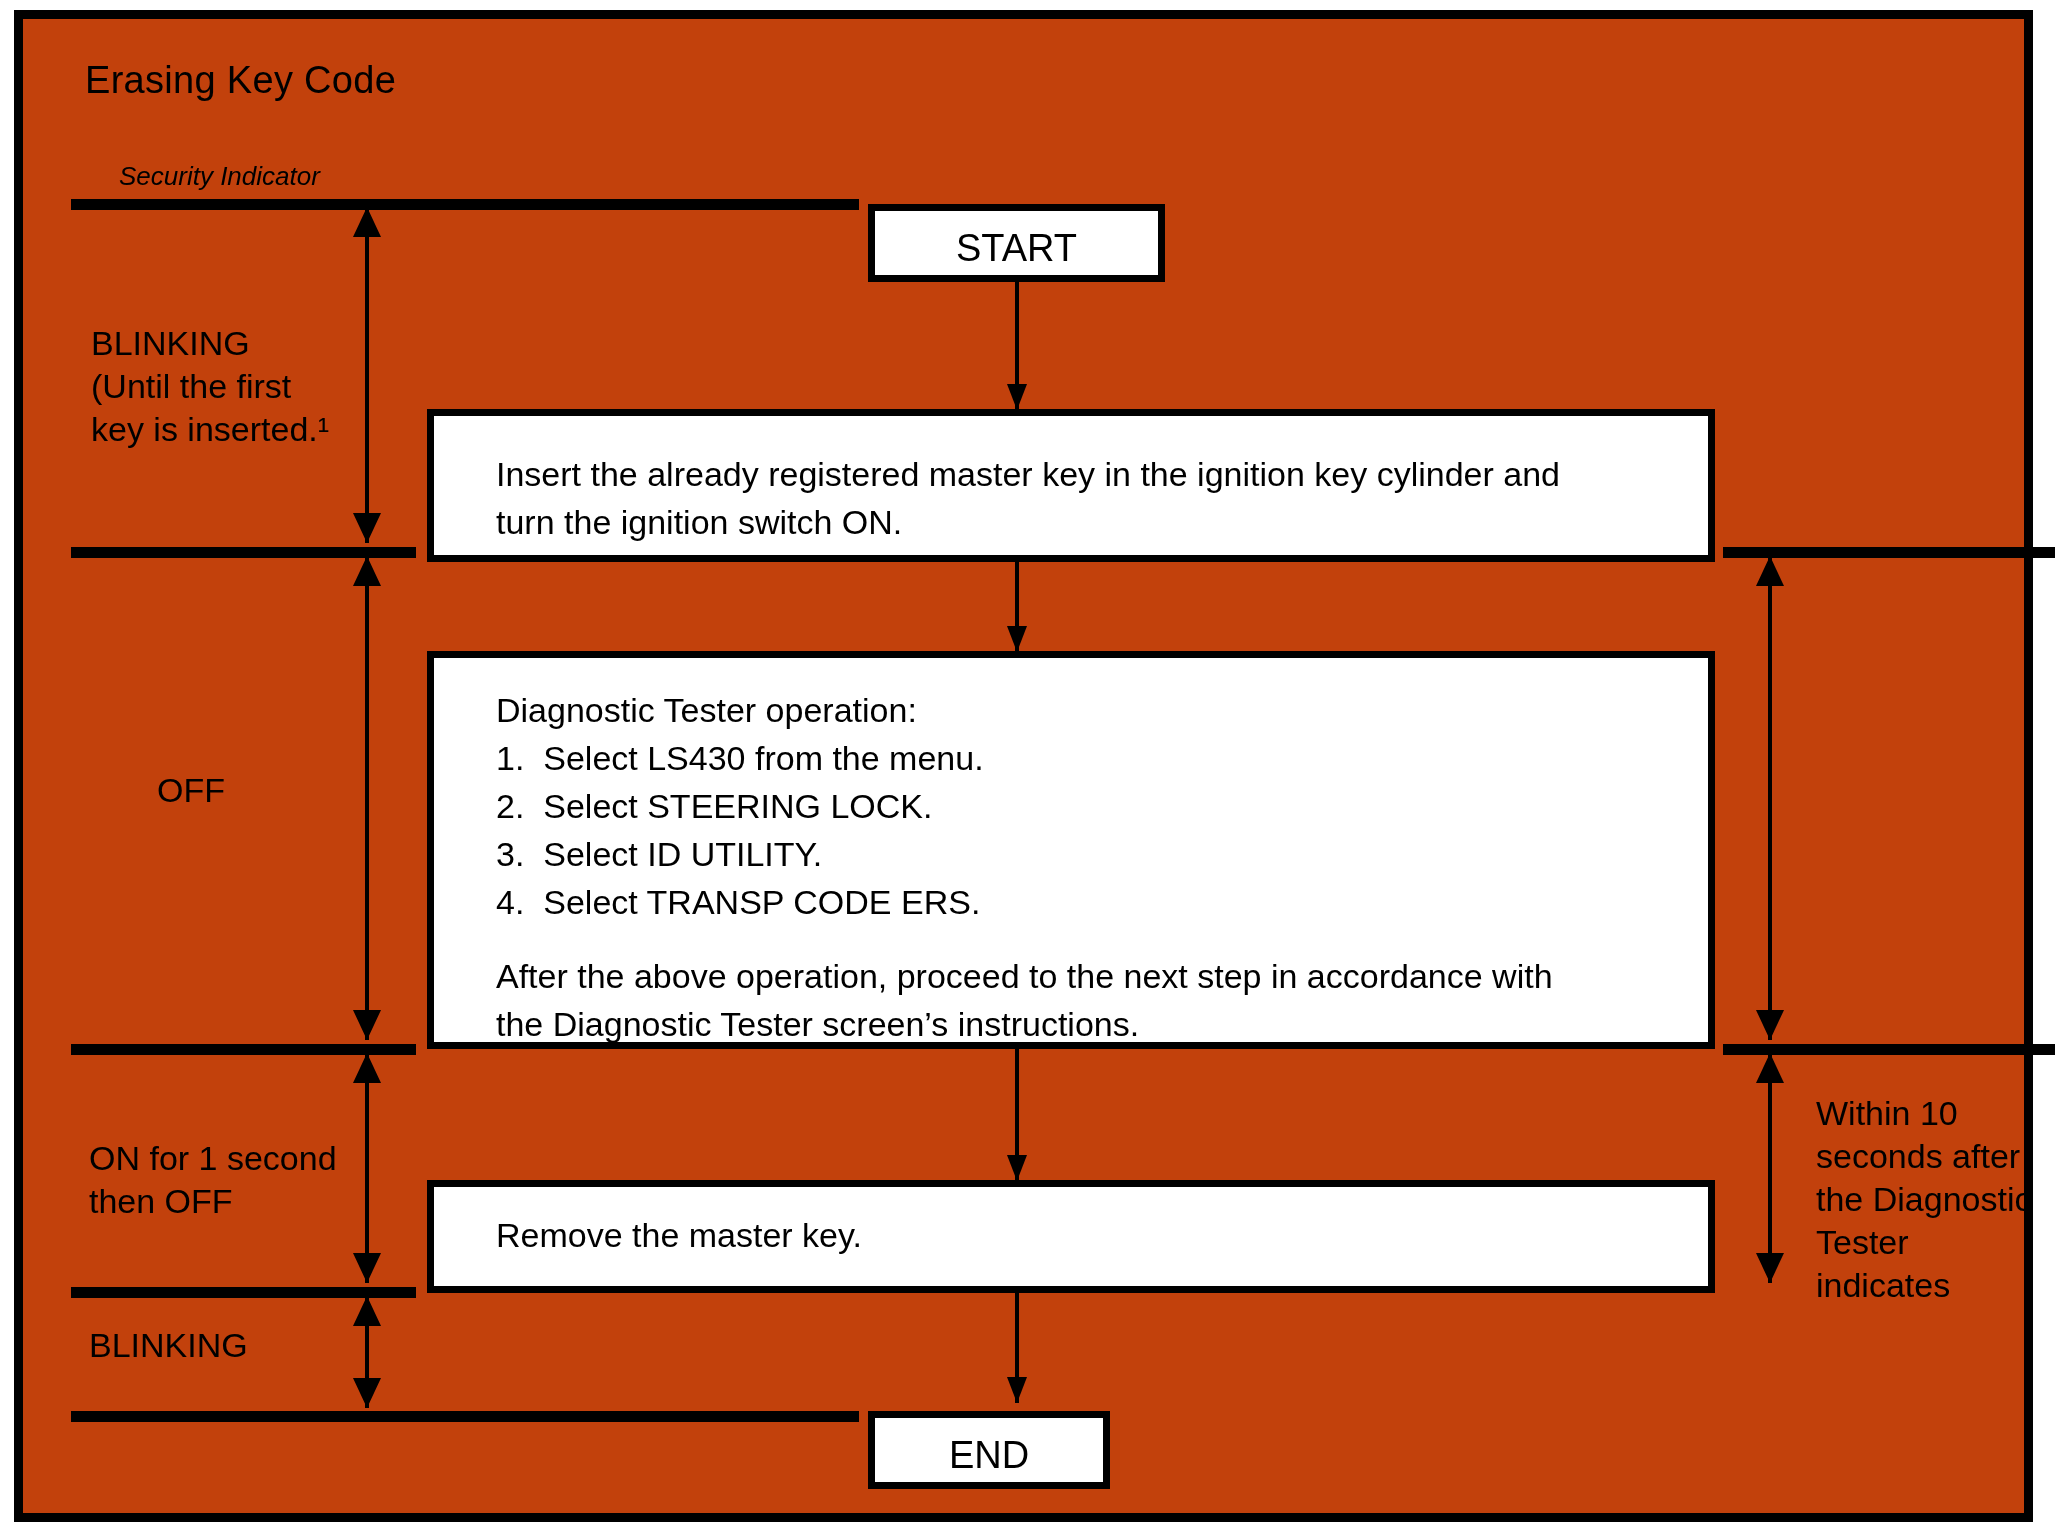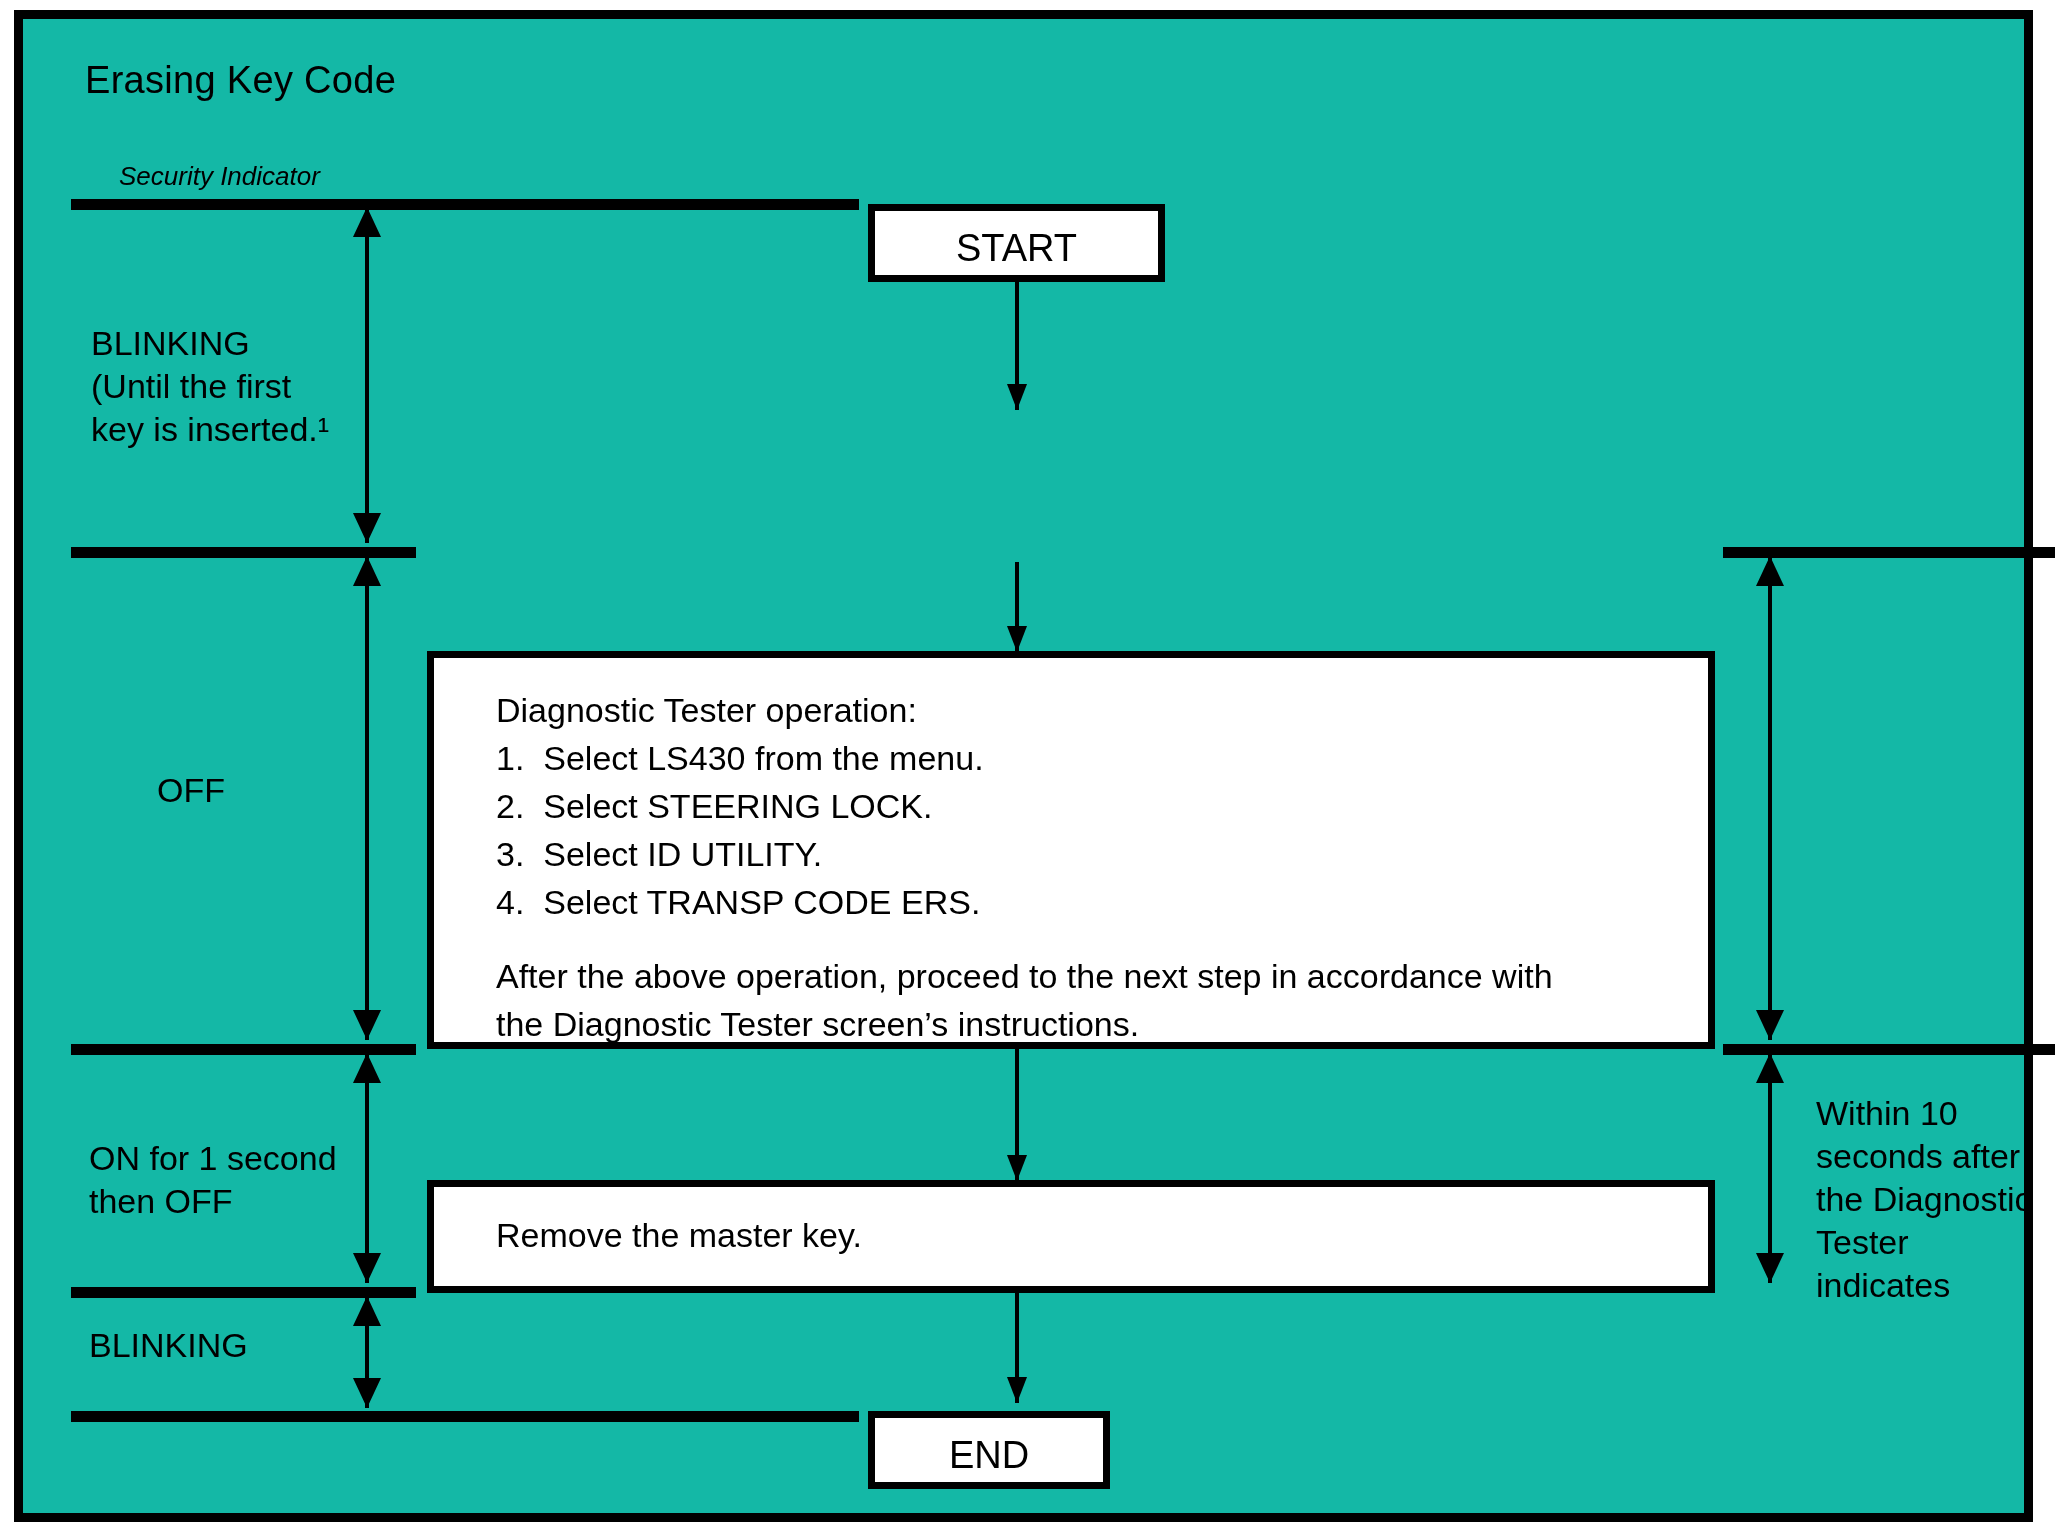--- a/index.html
+++ b/index.html
@@ -21,21 +21,21 @@
   }
   
   #outer-frame {
     position: absolute;
     left: 14px;
     top: 10px;
     width: 2019px;
     height: 1512px;
     border: 9px solid #000000;
     box-sizing: border-box;
-    background: #14b8a6;
+    background: #c2410c;
   }
   .ttl {
     position: absolute;
     font-size: 38px;
     letter-spacing: 0.3px;
     white-space: nowrap;
   }
   .lbl {
     position: absolute;
     font-size: 34px;
@@ -190,20 +190,24 @@
 
     <div class="pbox" style="left:845px; top:185px; width:297px; height:78px;">
       <div class="term" style="margin-top:16px;">START</div>
     </div>
 
     <div class="flow" style="left:984px; top:263px; height:128px;">
       <div class="stem"></div>
         <div class="ah-dn"></div>
     </div>
 
+    <div class="pbox" style="left:404px; top:390px; width:1288px; height:153px;">
+      <div class="ptext" style="left:62px; top:34px;">Insert the already registered master key in the ignition key cylinder and
+turn the ignition switch ON.</div>
+    </div>
 
     <div class="flow" style="left:984px; top:543px; height:90px;">
       <div class="stem"></div>
         <div class="ah-dn"></div>
     </div>
 
     <div class="pbox" style="left:404px; top:632px; width:1288px; height:398px;">
       <div class="ptext" style="left:62px; top:28px;">Diagnostic Tester operation:</div>
       <div class="ptext" style="left:62px; top:76px;">1.  Select LS430 from the menu.</div>
       <div class="ptext" style="left:62px; top:124px;">2.  Select STEERING LOCK.</div>

